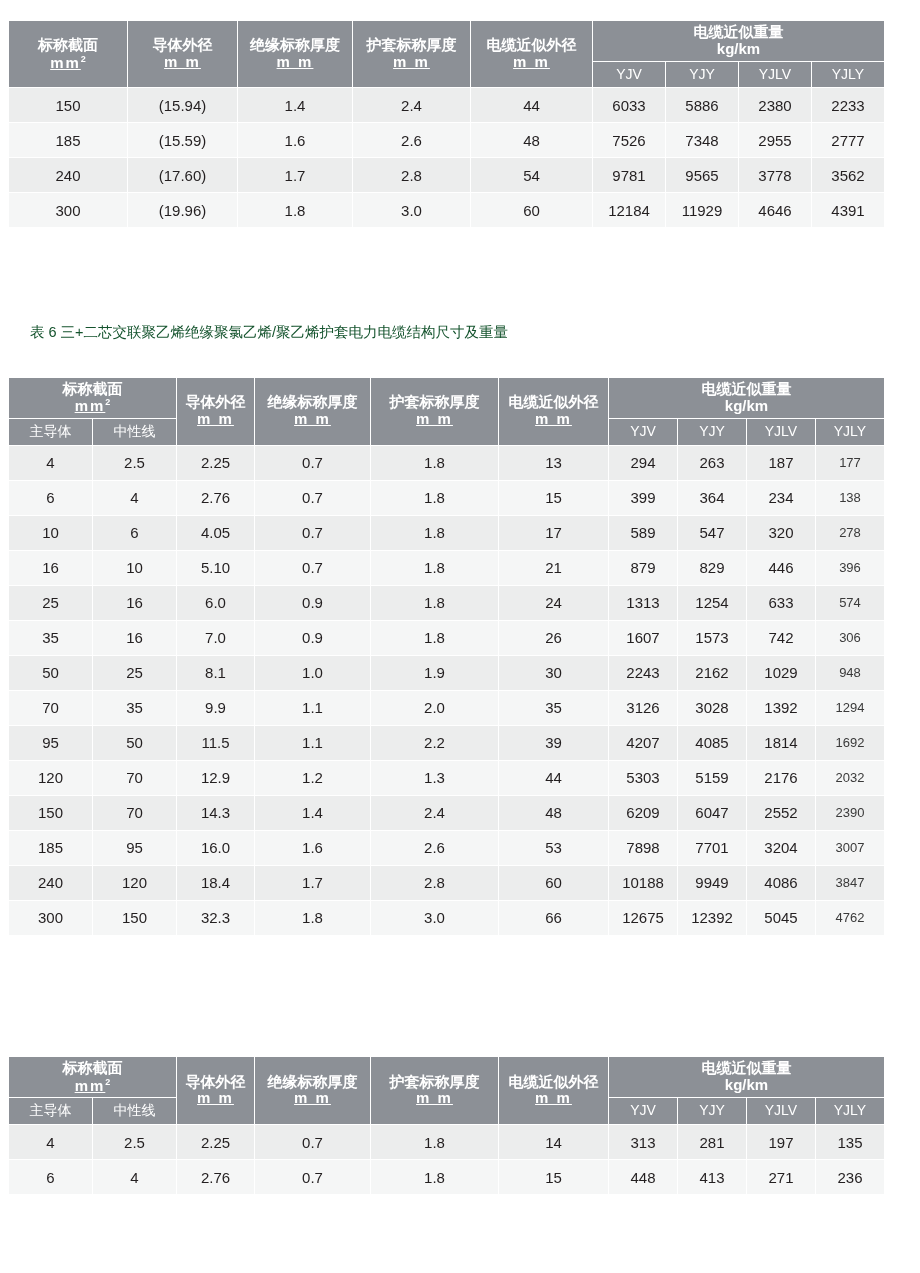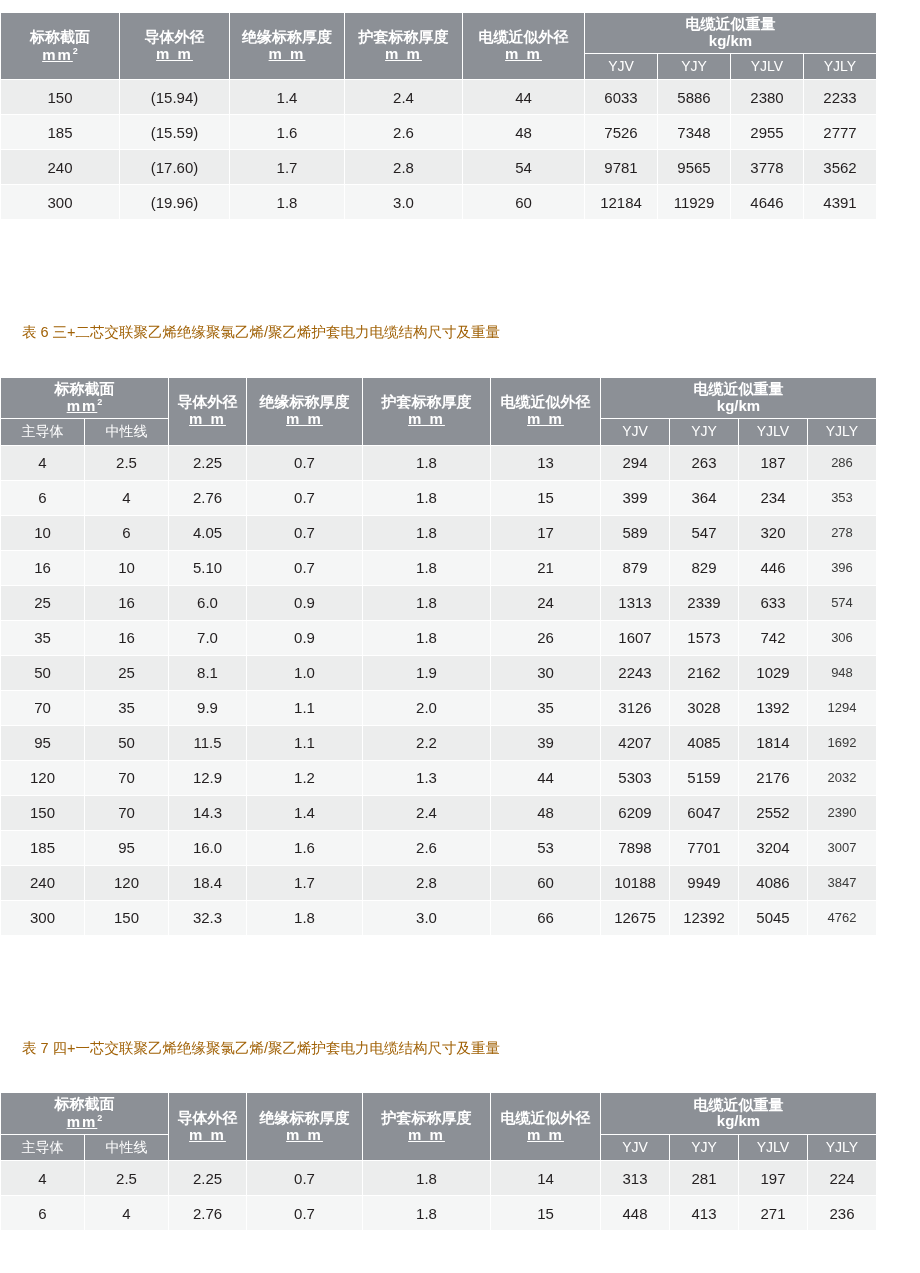--- a/index.html
+++ b/index.html
@@ -10,21 +10,21 @@
   body {
     width: 920px;
     min-height: 1273px;
     font-family: "Liberation Sans", sans-serif;
     color: #231f20;
     position: relative;
   }
   .page {
     width: 822px;
     position: relative;
-    padding: 0;
+    padding: 8px;
   }
   table.spec {
     border-collapse: collapse;
     table-layout: fixed;
     margin: 0 auto;
     background: #ffffff;
   }
   table.spec th, table.spec td {
     border: 1px solid #ffffff;
     text-align: center;
@@ -60,22 +60,22 @@
   .unit-sup {
     font-size: 9px;
     vertical-align: super;
   }
   .mm {
     letter-spacing: 2px;
     text-decoration: underline;
   }
   .caption {
     font-size: 14.5px;
-    color: #a16207;
-    margin: 16px 0 0 22px;
+    color: #14532d;
+    margin: 8px 0 0 22px;
     line-height: 1.4;
   }
   .gap-a { height: 86px; }
   .gap-b { height: 34px; }
   .gap-c { height: 86px; }
   .gap-d { height: 34px; }
   .top-pad { height: 12px; }
   .t1 { width: 876px; }
   .t2 { width: 876px; }
   .t3 { width: 876px; }
@@ -240,33 +240,33 @@
       <tr>
         <td>4</td>
         <td>2.5</td>
         <td>2.25</td>
         <td>0.7</td>
         <td>1.8</td>
         <td>13</td>
         <td>294</td>
         <td>263</td>
         <td>187</td>
-        <td class="small">286</td>
+        <td class="small">177</td>
       </tr>
       <tr class="alt">
         <td>6</td>
         <td>4</td>
         <td>2.76</td>
         <td>0.7</td>
         <td>1.8</td>
         <td>15</td>
         <td>399</td>
         <td>364</td>
         <td>234</td>
-        <td class="small">353</td>
+        <td class="small">138</td>
       </tr>
       <tr>
         <td>10</td>
         <td>6</td>
         <td>4.05</td>
         <td>0.7</td>
         <td>1.8</td>
         <td>17</td>
         <td>589</td>
         <td>547</td>
@@ -286,21 +286,21 @@
         <td class="small">396</td>
       </tr>
       <tr>
         <td>25</td>
         <td>16</td>
         <td>6.0</td>
         <td>0.9</td>
         <td>1.8</td>
         <td>24</td>
         <td>1313</td>
-        <td>2339</td>
+        <td>1254</td>
         <td>633</td>
         <td class="small">574</td>
       </tr>
       <tr class="alt">
         <td>35</td>
         <td>16</td>
         <td>7.0</td>
         <td>0.9</td>
         <td>1.8</td>
         <td>26</td>
@@ -403,21 +403,20 @@
         <td>12675</td>
         <td>12392</td>
         <td>5045</td>
         <td class="small">4762</td>
       </tr>
     </tbody>
   </table>
 
   <div class="gap-c"></div>
 
-  <p class="caption">表 7 四+一芯交联聚乙烯绝缘聚氯乙烯/聚乙烯护套电力电缆结构尺寸及重量</p>
 
   <div class="gap-d"></div>
 
   <table class="spec t3">
     <colgroup>
       <col style="width:84px">
       <col style="width:84px">
       <col style="width:78px">
       <col style="width:116px">
       <col style="width:128px">
@@ -467,21 +466,21 @@
       <tr>
         <td>4</td>
         <td>2.5</td>
         <td>2.25</td>
         <td>0.7</td>
         <td>1.8</td>
         <td>14</td>
         <td>313</td>
         <td>281</td>
         <td>197</td>
-        <td>224</td>
+        <td>135</td>
       </tr>
       <tr class="alt">
         <td>6</td>
         <td>4</td>
         <td>2.76</td>
         <td>0.7</td>
         <td>1.8</td>
         <td>15</td>
         <td>448</td>
         <td>413</td>

